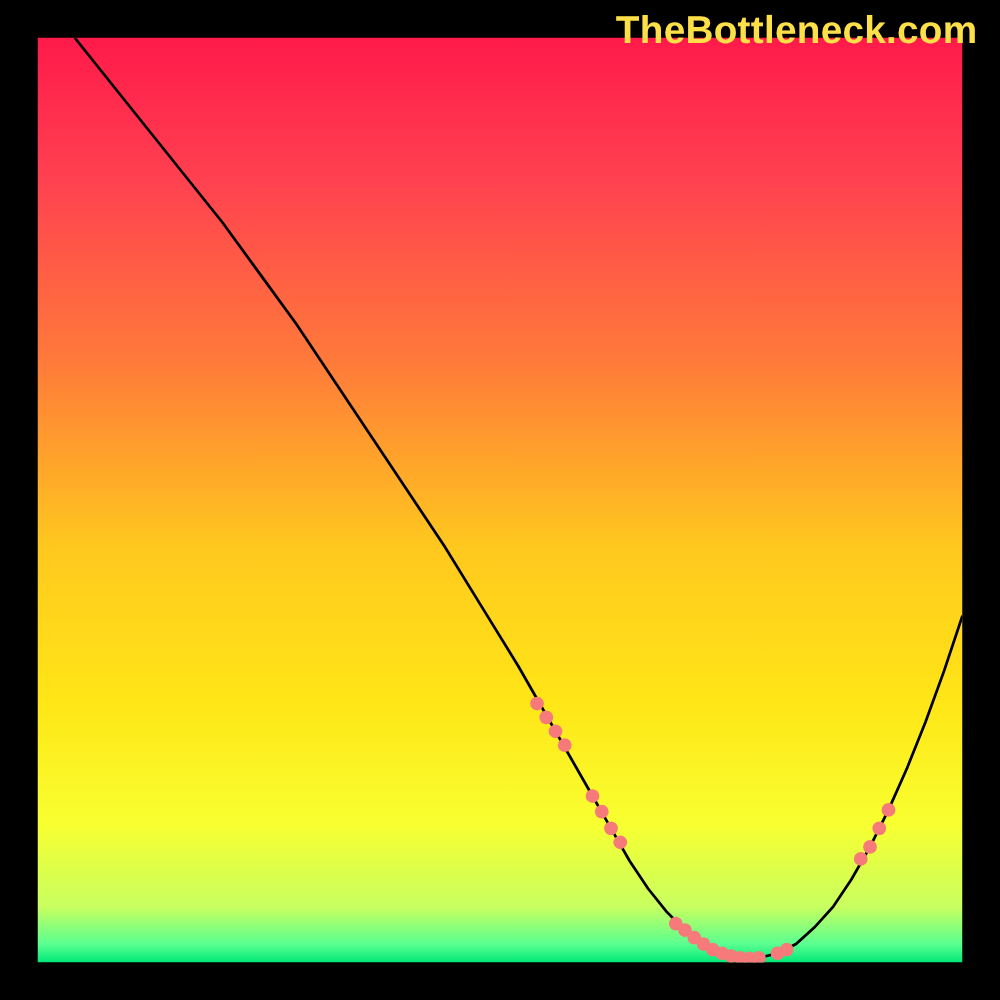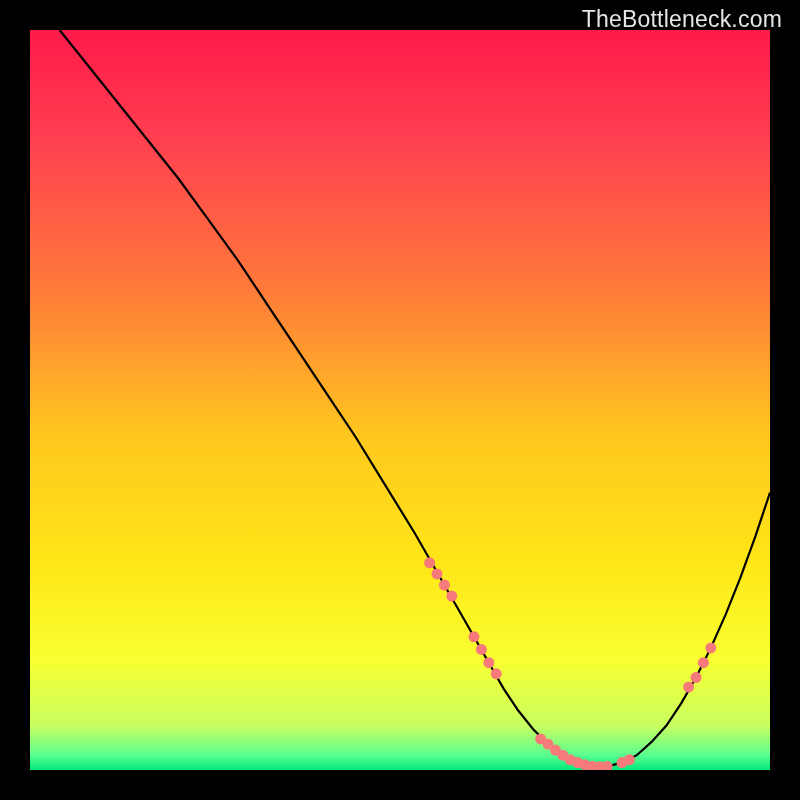--- a/index.html
+++ b/index.html
@@ -1,23 +1,23 @@
 <!DOCTYPE html>
 <html><head>
 <meta charset="utf-8">
 <style>
   * { margin: 0; padding: 0; box-sizing: border-box; }
   body { width: 800px; height: 800px; background: #000; position: relative; font-family: Arial, sans-serif; }
   .watermark {
     position: absolute;
     top: 6px;
     right: 18px;
-    color: #e5e5e5;
-    font-size: 23px;
-    font-weight: 400;
+    color: #fde047;
+    font-size: 31px;
+    font-weight: 700;
     z-index: 10;
     letter-spacing: 0.2px;
   }
   .plot-area {
     position: absolute;
     top: 30px;
     left: 30px;
     width: 740px;
     height: 740px;
   }

